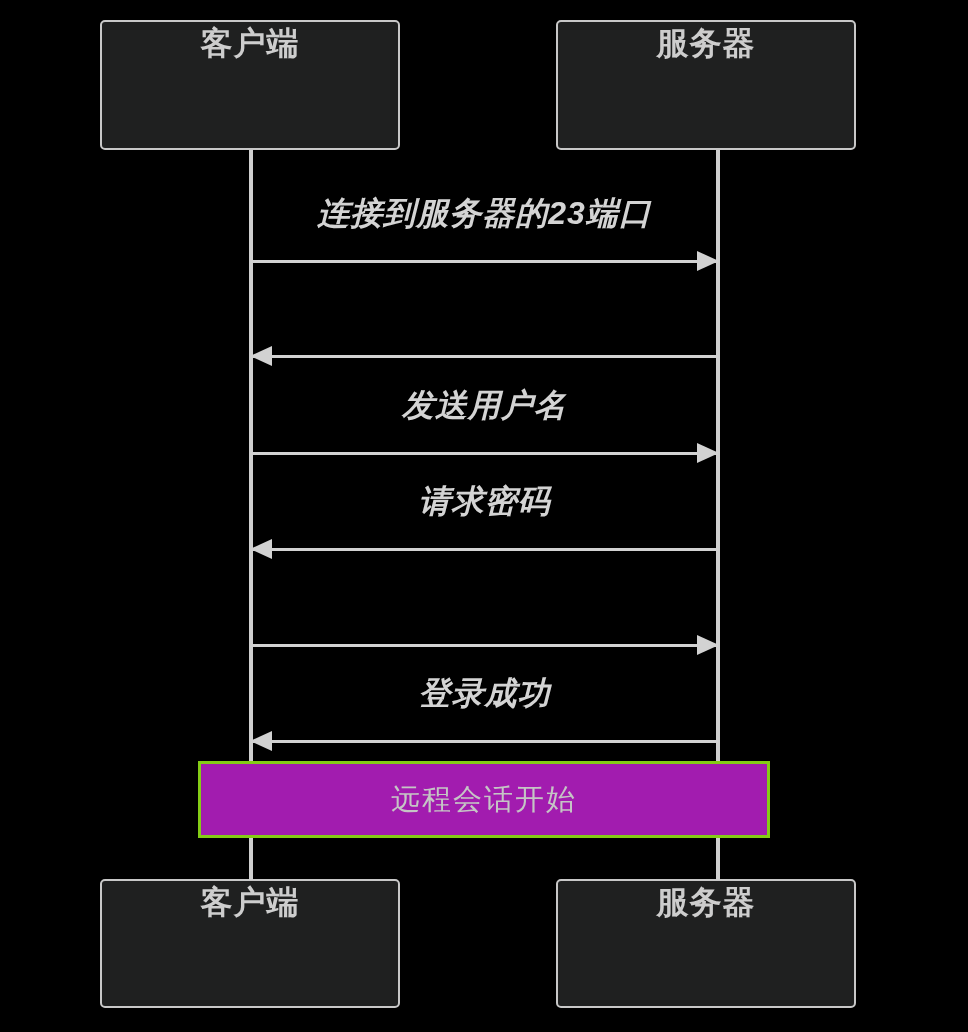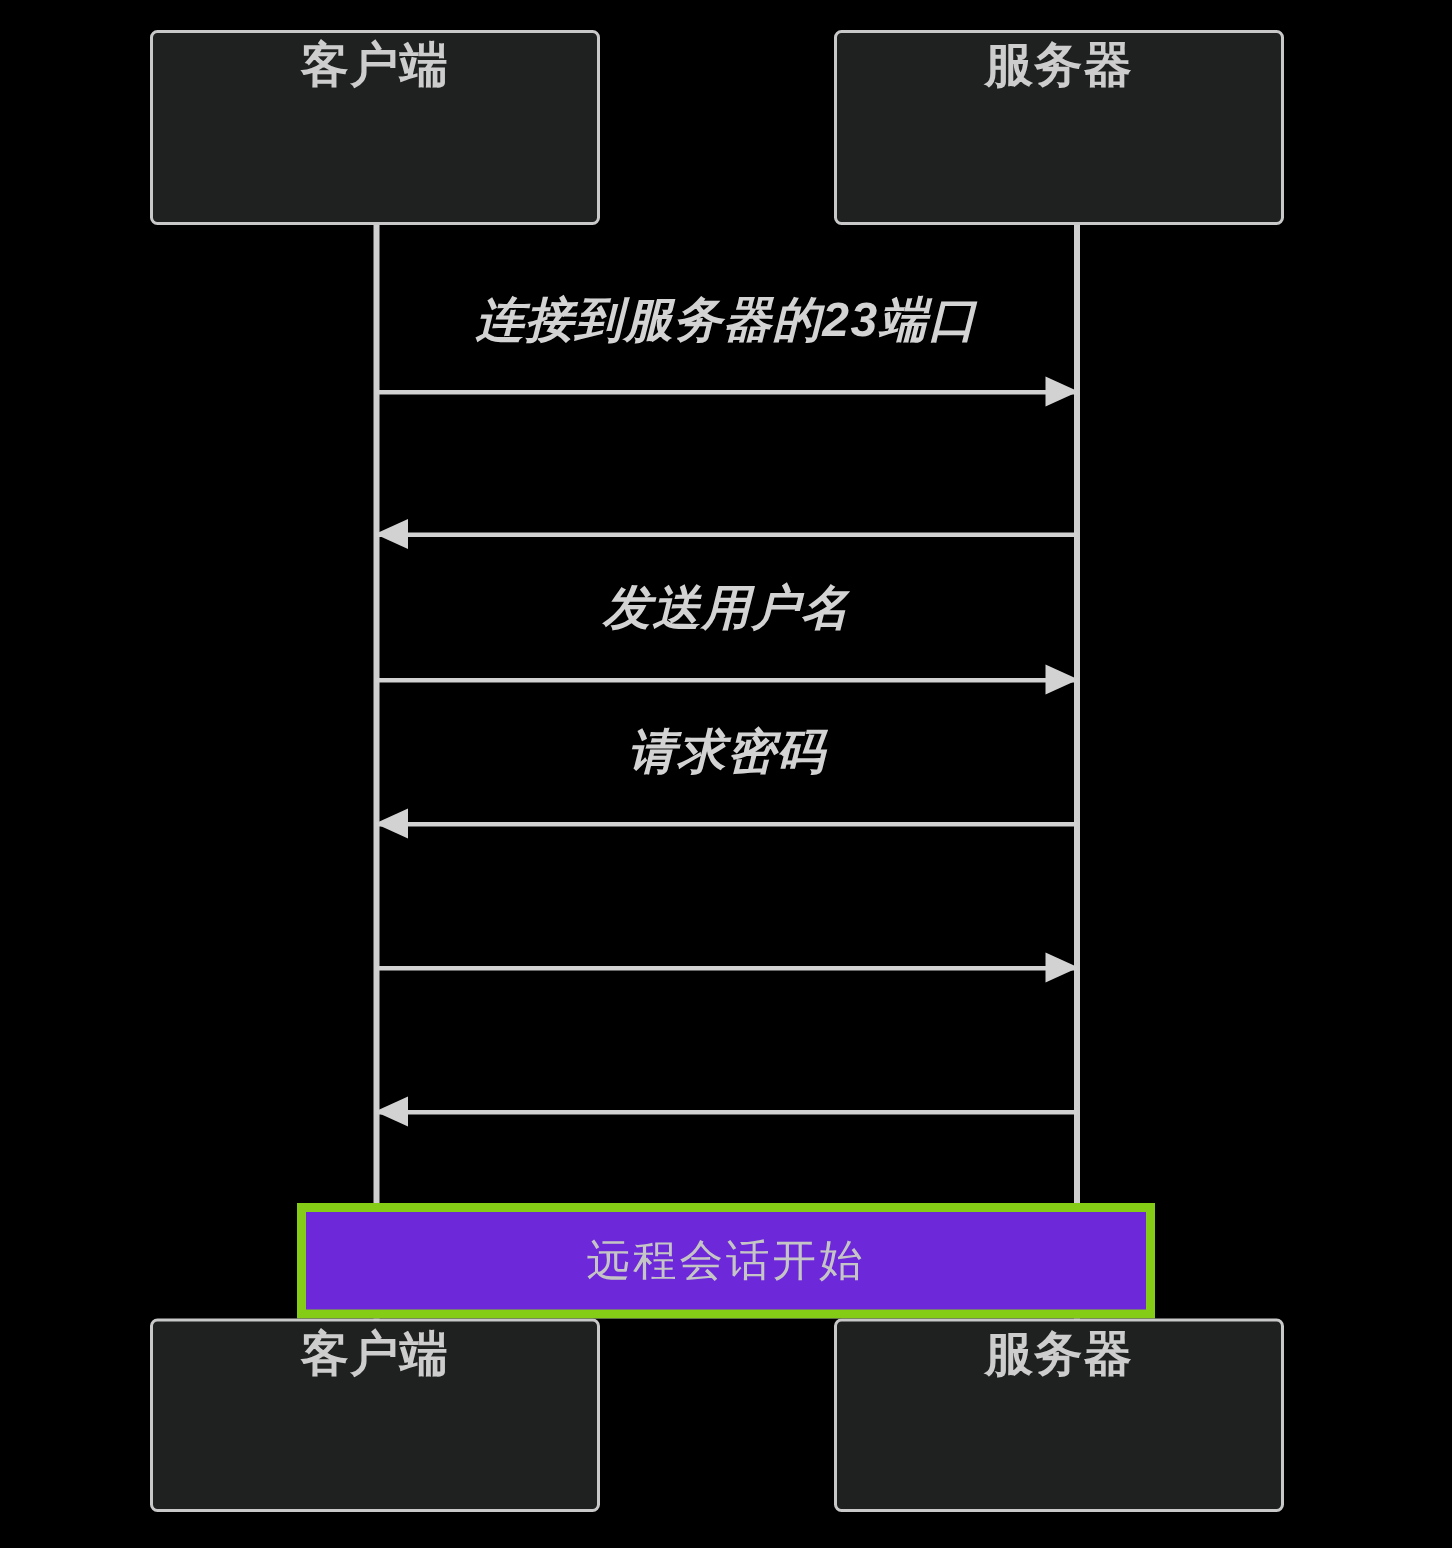--- a/index.html
+++ b/index.html
@@ -77,26 +77,26 @@
     border-top: 10px solid transparent;
     border-bottom: 10px solid transparent;
   }
   .dir-right .arrowhead { right: -1px; border-left: 22px solid #d2d2d2; }
   .dir-left  .arrowhead { left: -1px;  border-right: 22px solid #d2d2d2; }
 
   
   .note-band {
     position: absolute;
     left: 198px;
-    top: 802px;
+    top: 761px;
     width: 572px;
     height: 77px;
     box-sizing: border-box;
-    background: #6d28d9;
-    border: 6px solid #84cc16;
+    background: #a21caf;
+    border: 3px solid #84cc16;
     display: flex;
     align-items: center;
     justify-content: center;
     color: #c5c5c5;
     font-size: 29px;
     font-weight: 400;
     letter-spacing: 2px;
     z-index: 3;
   }
 </style>
@@ -131,20 +131,21 @@
 
   <div class="msg-label" style="top:473px">请求密码</div>
   <div class="msg-line dir-left" style="top:548px">
     <span class="arrowhead"></span>
   </div>
 
   <div class="msg-line dir-right" style="top:644px">
     <span class="arrowhead"></span>
   </div>
 
+  <div class="msg-label" style="top:665px">登录成功</div>
   <div class="msg-line dir-left" style="top:740px">
     <span class="arrowhead"></span>
   </div>
 
   <div class="note-band">
     <span>远程会话开始</span>
   </div>
 
   <div class="actor-box actor-bottom actor-client">
     <span>客户端</span>

